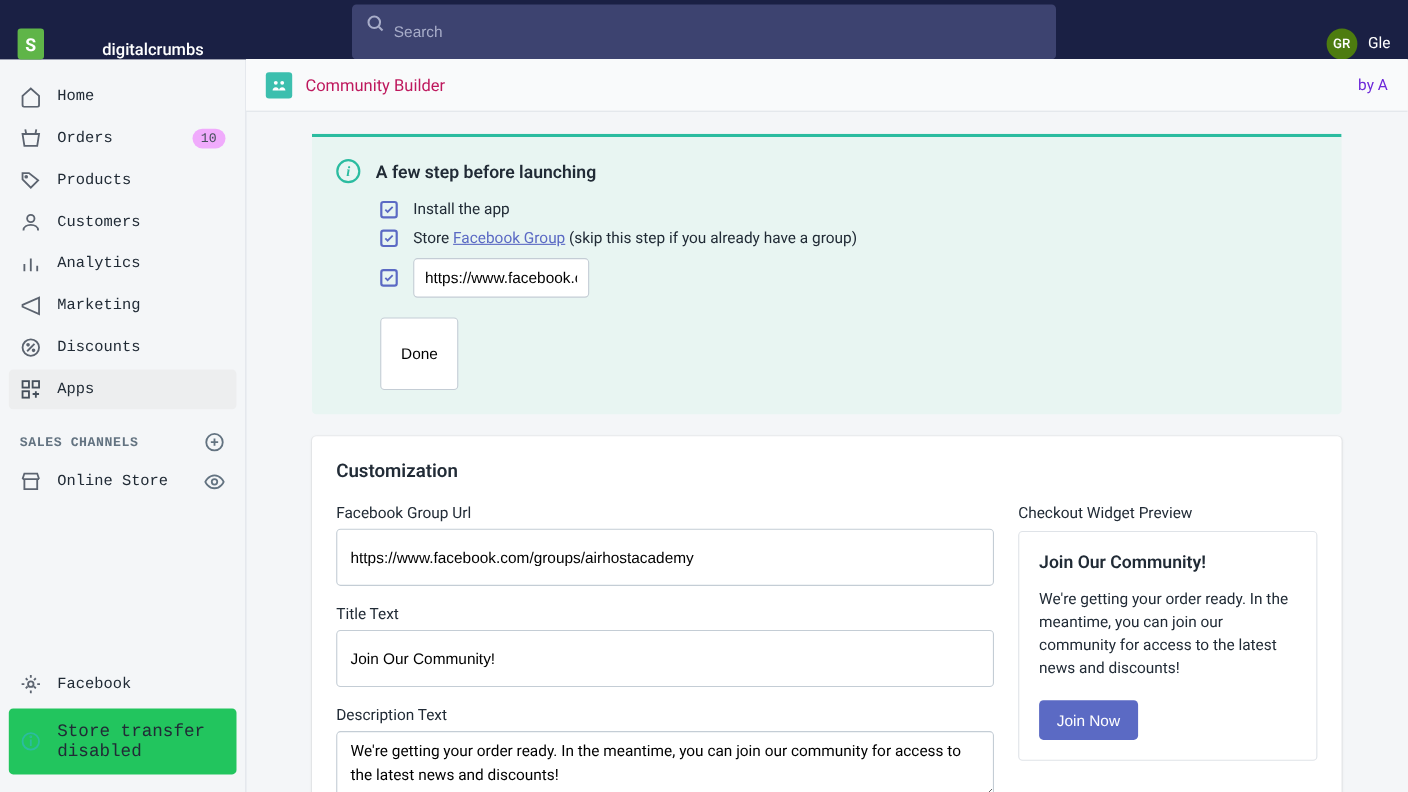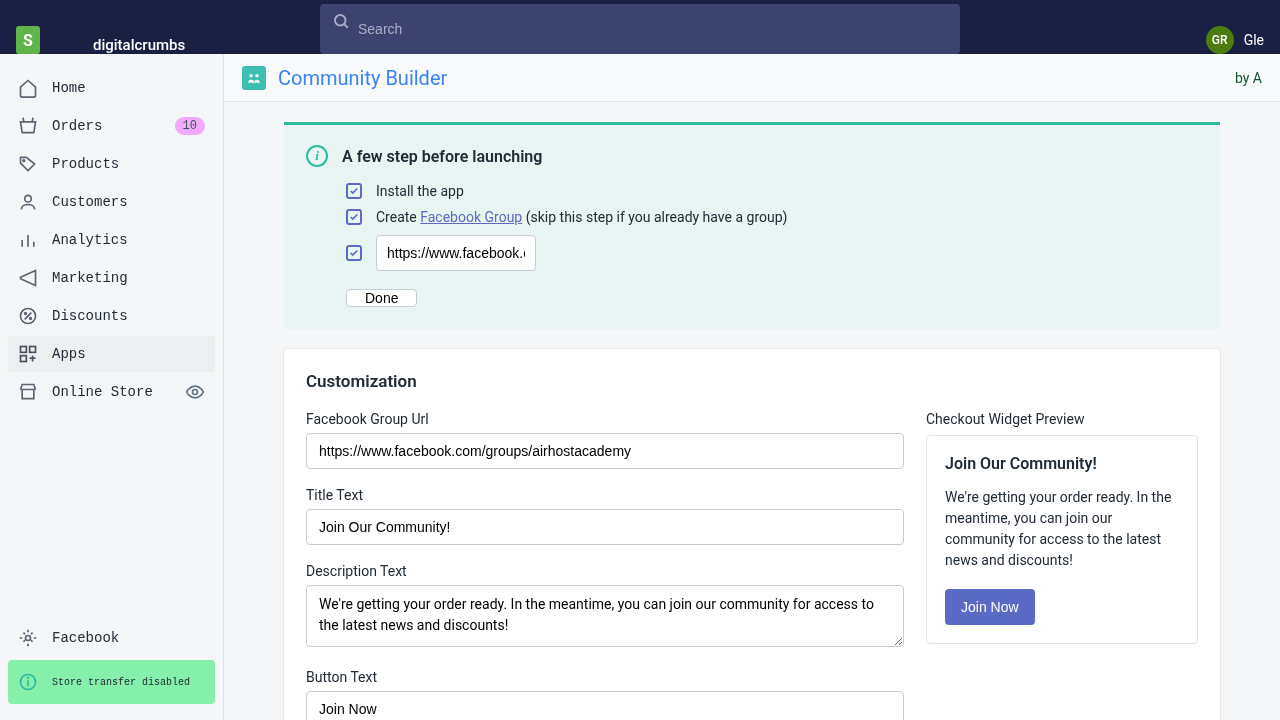--- a/index.html
+++ b/index.html
@@ -20,46 +20,46 @@
 .nav-item { display: flex; align-items: center; padding: 8px 10px; border-radius: 4px; cursor: pointer; font-size: 14px; color: #212b36; gap: 14px; margin-bottom: 2px; }
 .nav-item.active { background: #edeeef; font-weight: 500; }
 .nav-icon { width: 20px; height: 20px; display: flex; align-items: center; justify-content: center; color: #5c6470; flex-shrink: 0; }
 .nav-item.active .nav-icon { color: #454f5b; }
 .nav-label { flex: 1; }
 .nav-badge { background: #f0abfc; color: #454f5b; font-size: 12px; padding: 2px 8px; border-radius: 10px; font-weight: 500; }
 .section-header { display: flex; align-items: center; justify-content: space-between; padding: 18px 10px 8px; font-size: 12px; color: #637381; font-weight: 600; letter-spacing: 0.5px; }
 .add-channel { width: 20px; height: 20px; color: #637381; cursor: pointer; }
 .view-store { width: 20px; height: 20px; color: #637381; cursor: pointer; }
 .sidebar-bottom { margin-top: auto; }
-.store-disabled { display: flex; align-items: center; gap: 14px; padding: 12px 10px; background: #86efac; border-radius: 4px; font-size: 10px; color: #212b36; margin-top: 4px; }
+.store-disabled { display: flex; align-items: center; gap: 14px; padding: 12px 10px; background: #22c55e; border-radius: 4px; font-size: 16px; color: #212b36; margin-top: 4px; }
 .main { flex: 1; overflow-y: auto; }
 .app-header { height: 48px; background: #f9fafb; border-bottom: 1px solid #dfe3e8; display: flex; align-items: center; padding: 0 18px; }
 .app-icon { width: 24px; height: 24px; background: #3cbfae; border-radius: 3px; margin-right: 12px; display:flex; align-items:center; justify-content:center; }
 .app-icon svg { color: #fff; }
-.app-title { font-size: 20px; color: #3b82f6; flex: 1; }
-.app-by { font-size: 14px; color: #14532d; }
+.app-title { font-size: 15px; color: #be185d; flex: 1; }
+.app-by { font-size: 14px; color: #6d28d9; }
 .content { padding: 20px 60px; }
 .banner { background: #e8f5f2; border-top: 3px solid #2bbca0; border-radius: 0 0 4px 4px; padding: 20px 22px 22px; margin-bottom: 20px; }
 .banner-header { display: flex; align-items: center; gap: 14px; margin-bottom: 16px; }
 .info-icon { width: 22px; height: 22px; border: 2px solid #2bbca0; border-radius: 50%; display: flex; align-items: center; justify-content: center; color: #2bbca0; font-size: 13px; font-weight: bold; font-style: italic; font-family: Georgia, serif; }
 .banner-title { font-size: 16px; font-weight: 600; }
 .checklist { padding-left: 40px; }
 .check-row { display: flex; align-items: center; gap: 14px; margin-bottom: 10px; font-size: 14px; }
 .checkbox { width: 16px; height: 16px; border: 2px solid #5b6ac4; border-radius: 3px; display: flex; align-items: center; justify-content: center; color: #5b6ac4; cursor: pointer; flex-shrink: 0; }
 .checkbox.checked svg { display: block; }
 .link { color: #5b6ac4; text-decoration: underline; cursor: pointer; }
 .small-input { height: 36px; width: 160px; border: 1px solid #c4cdd5; border-radius: 4px; padding: 0 10px; font-size: 14px; }
-.done-btn { margin-left: 40px; margin-top: 8px; padding: 0 18px; background: #fff; border: 1px solid #c4cdd5; border-radius: 4px; font-size: 14px; cursor: pointer; }
+.done-btn { margin-left: 40px; margin-top: 8px; padding: 24px 18px; background: #fff; border: 1px solid #c4cdd5; border-radius: 4px; font-size: 14px; cursor: pointer; }
 .card { background: #fff; border-radius: 4px; box-shadow: 0 0 0 1px rgba(63,63,68,0.05), 0 1px 3px rgba(63,63,68,0.1); padding: 22px; }
 .card-title { font-size: 17px; font-weight: 600; margin-bottom: 20px; }
 .card-body { display: flex; gap: 22px; }
 .form-col { flex: 1; }
 .field { margin-bottom: 18px; }
 .field-label { font-size: 14px; margin-bottom: 6px; display: block; }
-.text-input { width: 100%; height: 36px; border: 1px solid #c4cdd5; border-radius: 4px; padding: 0 12px; font-size: 14px; }
+.text-input { width: 100%; height: 52px; border: 1px solid #c4cdd5; border-radius: 4px; padding: 0 12px; font-size: 14px; }
 .textarea { width: 100%; min-height: 62px; border: 1px solid #c4cdd5; border-radius: 4px; padding: 8px 12px; font-size: 14px; resize: vertical; font-family: inherit; line-height: 1.5; }
 .preview-col { width: 272px; }
 .preview-label { font-size: 14px; margin-bottom: 8px; }
 .preview-box { border: 1px solid #dfe3e8; border-radius: 4px; padding: 18px; }
 .preview-title { font-size: 16px; font-weight: 600; margin-bottom: 14px; }
 .preview-desc { font-size: 14px; line-height: 1.5; margin-bottom: 18px; }
 .preview-btn { padding: 10px 16px; background: #5b6ac4; color: #fff; border: none; border-radius: 4px; font-size: 14px; cursor: pointer; }
 </style>
 </head>
 <body>
@@ -154,20 +154,28 @@
             <rect x="3" y="3" width="7" height="7"></rect>
             <rect x="14" y="3" width="7" height="7"></rect>
             <rect x="3" y="14" width="7" height="7"></rect>
             <line x1="14" y1="17" x2="21" y2="17"></line>
             <line x1="17.5" y1="14" x2="17.5" y2="21"></line>
           </svg>
         </span>
       <span class="nav-label">Apps</span>
     </div>
 
+    <div class="section-header">
+      <span>SALES CHANNELS</span>
+      <span class="add-channel"><svg width="20" height="20" viewBox="0 0 24 24" fill="none" stroke="currentColor" stroke-width="2">
+            <circle cx="12" cy="12" r="9"></circle>
+            <line x1="12" y1="8" x2="12" y2="16"></line>
+            <line x1="8" y1="12" x2="16" y2="12"></line>
+          </svg></span>
+    </div>
     <div class="nav-item">
       <span class="nav-icon">
           <svg width="20" height="20" viewBox="0 0 24 24" fill="none" stroke="currentColor" stroke-width="2">
             <path d="M3 9l2-6h14l2 6M3 9h18M5 9v11h14V9"></path>
           </svg>
         </span>
       <span class="nav-label">Online Store</span>
       <span class="view-store"><svg width="20" height="20" viewBox="0 0 24 24" fill="none" stroke="currentColor" stroke-width="2">
             <circle cx="12" cy="12" r="3"></circle>
             <path d="M2 12s3-7 10-7 10 7 10 7-3 7-10 7-10-7-10-7z"></path>
@@ -225,21 +233,21 @@
               </div>
             <span>Install the app</span>
           </div>
           <div class="check-row">
             <div class="checkbox checked">
                 <svg width="10" height="10" viewBox="0 0 24 24" fill="none" stroke="currentColor" stroke-width="4">
                   <polyline points="4 12 9 17 20 6"></polyline>
                 </svg>
               </div>
             <span>
-              <span>Create </span><span class="link">Facebook Group</span><span> (skip this step if you already have a group)</span>
+              <span>Store </span><span class="link">Facebook Group</span><span> (skip this step if you already have a group)</span>
             </span>
           </div>
           <div class="check-row">
             <div class="checkbox checked">
                 <svg width="10" height="10" viewBox="0 0 24 24" fill="none" stroke="currentColor" stroke-width="4">
                   <polyline points="4 12 9 17 20 6"></polyline>
                 </svg>
               </div>
             <input class="small-input" value="https://www.facebook.c" style="">
           </div>

